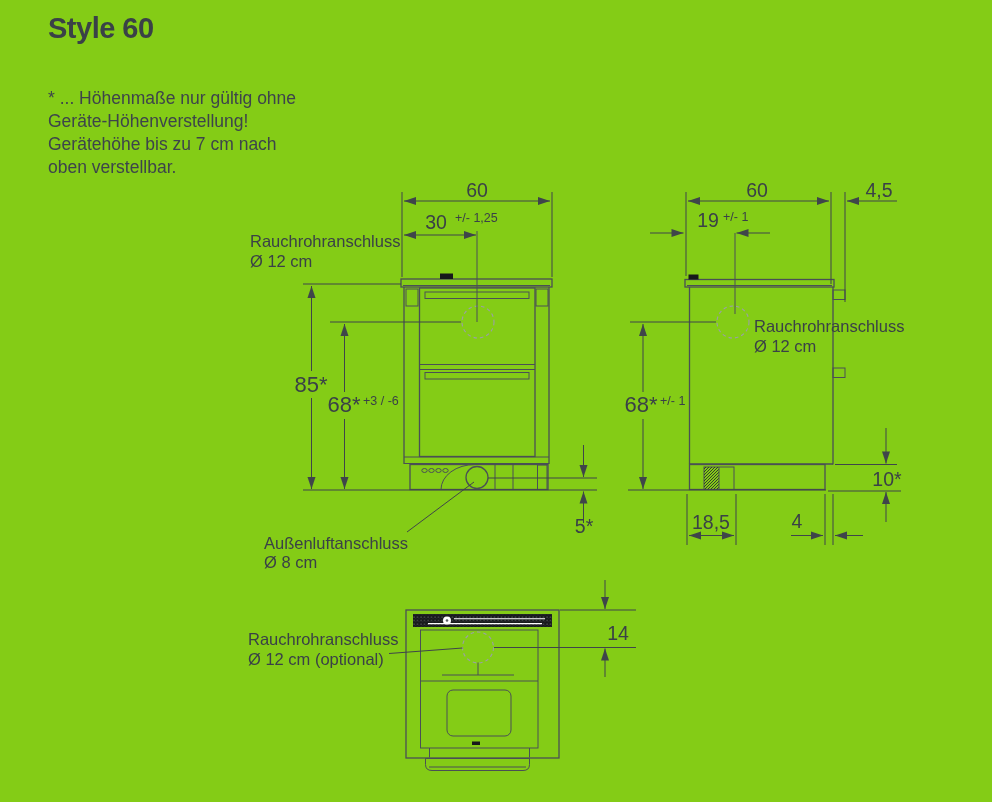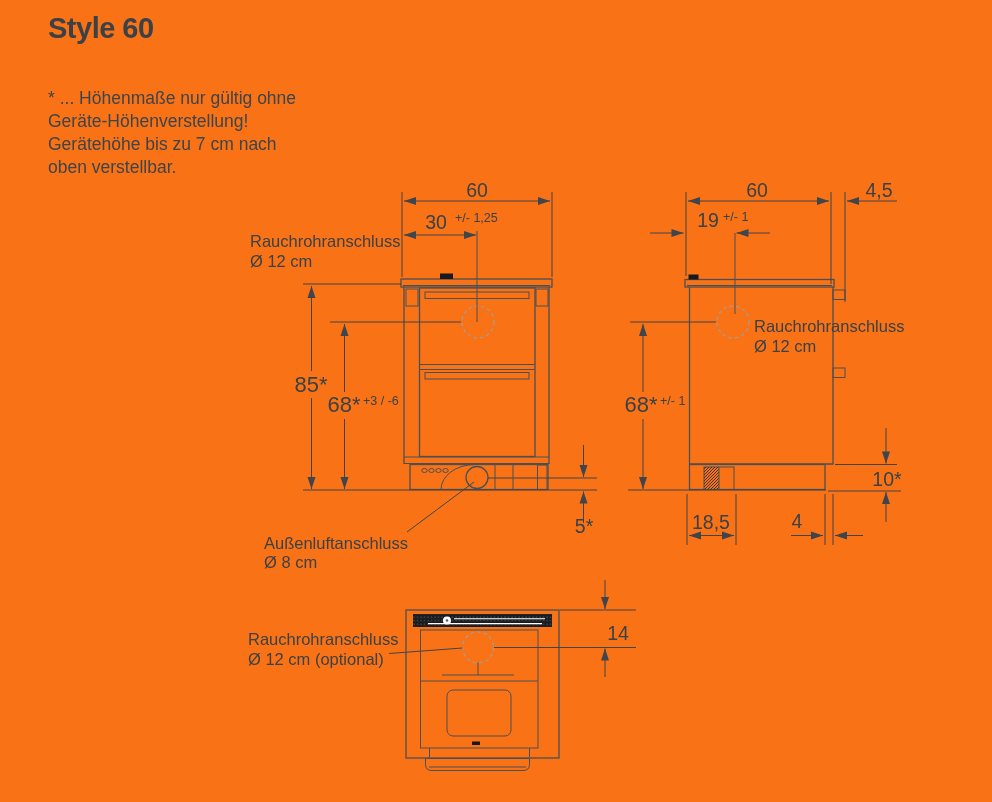--- a/index.html
+++ b/index.html
@@ -1,16 +1,16 @@
 <!DOCTYPE html>
 <html><head>
 <meta charset="utf-8">
 <style>
   html,body{margin:0;padding:0;background:#ffffff;}
-  .stage{position:relative;width:992px;height:802px;background:#f97316;overflow:hidden;
+  .stage{position:relative;width:992px;height:802px;background:#84cc16;overflow:hidden;
          font-family:"Liberation Sans", sans-serif;}
   svg text{font-family:"Liberation Sans", sans-serif;fill:#3a4147;}
   .title-text{font-size:29px;font-weight:700;letter-spacing:-0.5px;}
   .note-text{font-size:17.5px;fill:#3d444b;}
   .dim{font-size:19.5px;}
   .dim-big{font-size:22px;}
   .tol{font-size:12.5px;}
   .lbl{font-size:16.5px;}
   .ln{stroke:#4a5055;stroke-width:1;fill:none;}
   .ln2{stroke:#4a5055;stroke-width:1.3;fill:none;}

